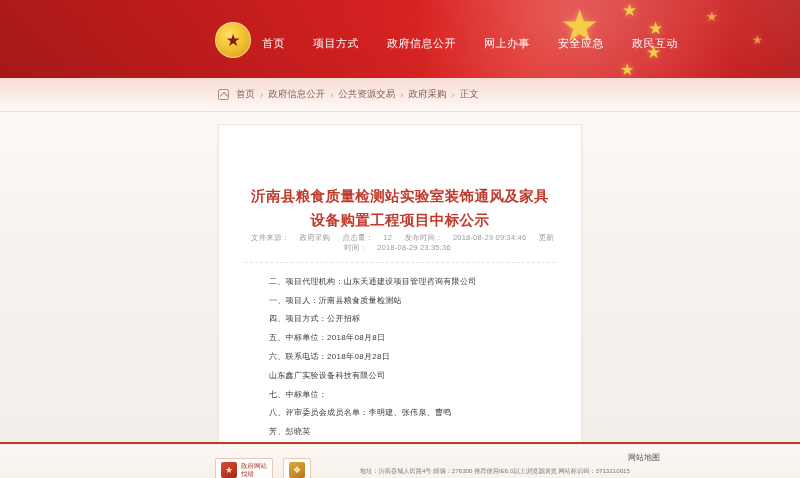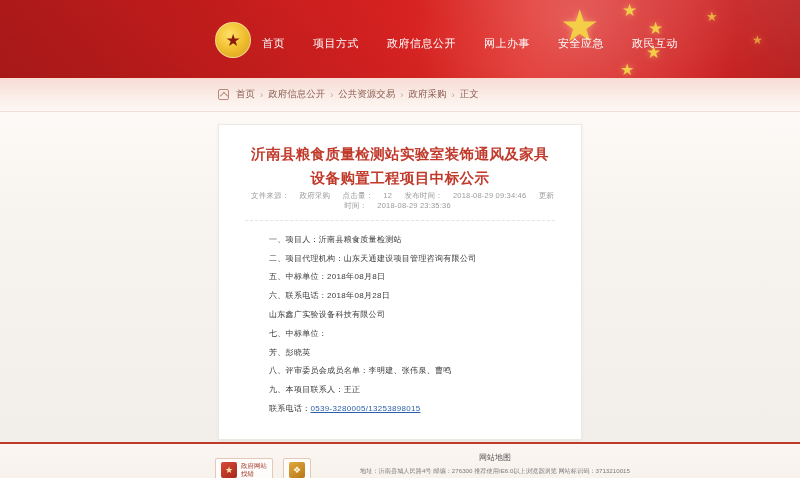--- a/index.html
+++ b/index.html
@@ -110,20 +110,21 @@
     padding: 18px 26px 20px 26px;
   }
   .doc-title {
     text-align: center;
     color: #c0392b;
     font-size: 14.5px;
     font-weight: bold;
     line-height: 1.65;
     letter-spacing: .4px;
     font-family: "Liberation Serif", serif;
+    margin-top: 42px;
   }
   .doc-meta {
     text-align: center;
     font-size: 7.5px;
     color: #9b9b9b;
     letter-spacing: .2px;
   }
   .doc-meta span { margin: 0 5px; }
   .rule {
     margin: 9px 0 0 0;
@@ -172,21 +173,21 @@
   .badge-mark.gold {
     background: linear-gradient(145deg, #e0a93c, #b7761a);
     color: #fff6dd;
   }
   .badge-text { font-size: 6.5px; color: #a33b2a; line-height: 1.25; }
 
   .foot-center {
     position: absolute; left: 330px; top: 8px; width: 330px;
     text-align: center;
   }
-  .foot-title { font-size: 8px; color: #5a5a5a; margin-bottom: 3px; }
+  .foot-title { font-size: 8px; color: #5a5a5a; margin-bottom: 3px; text-align: right; }
   .foot-line { font-size: 6.2px; color: #7a7a7a; line-height: 1.7; }
 </style>
 </head>
 <body>
 
 <div class="page">
 
   <div class="banner">
     <div class="banner-flow"></div>
     <div class="star s1">★</div>
@@ -234,28 +235,29 @@
       <div class="doc-meta">
         <span>文件来源：</span><span>政府采购</span>
         <span>点击量：</span><span>12</span>
         <span>发布时间：</span><span>2018-08-29 09:34:46</span>
         <span>更新时间：</span><span>2018-08-29 23:35:36</span>
       </div>
 
       <hr class="rule">
 
       <div class="doc-body">
+        <div class="p">二、项目代理机构：山东天通建设项目管理咨询有限公司</div>
         <div class="p">一、项目人：沂南县粮食质量检测站</div>
-        <div class="p">二、项目代理机构：山东天通建设项目管理咨询有限公司</div>
+        <div class="p">四、项目方式：公开招标</div>
         <div class="p">五、中标单位：2018年08月8日</div>
         <div class="p">六、联系电话：2018年08月28日</div>
         <div class="p">山东鑫广实验设备科技有限公司</div>
         <div class="p">七、中标单位：</div>
+        <div class="p">八、评审委员会成员名单：李明建、张伟泉、曹鸣</div>
         <div class="p">芳、彭晓英</div>
-        <div class="p">八、评审委员会成员名单：李明建、张伟泉、曹鸣</div>
         <div class="p">九、本项目联系人：王正</div>
         <div class="p">
           <span>联系电话：</span><a class="phone">0539-3280005/13253898015</a>
         </div>
       </div>
     </div>
   </div>
 
   <div class="footer">
     <div class="foot-inner">

